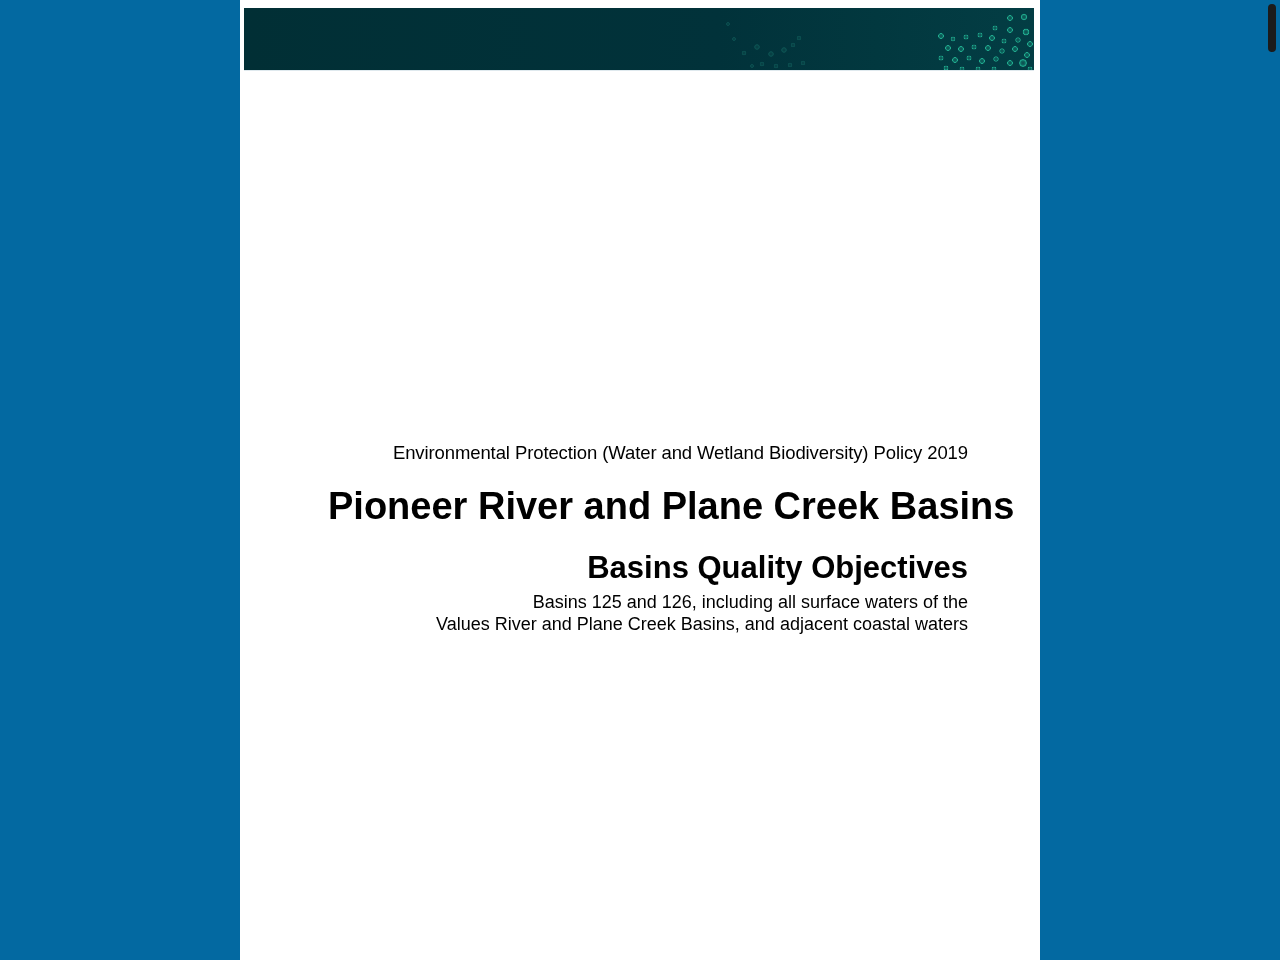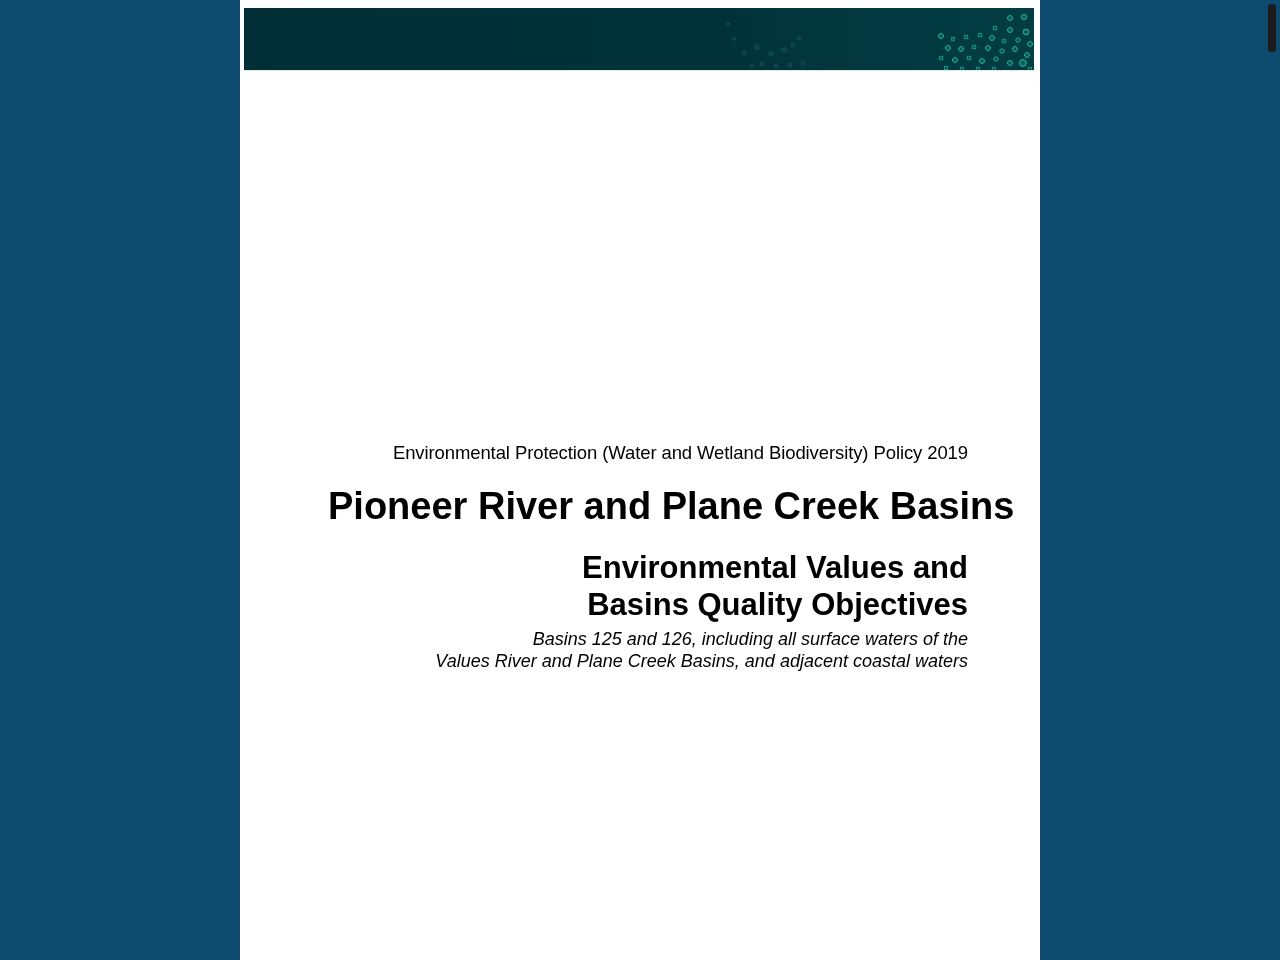--- a/index.html
+++ b/index.html
@@ -8,21 +8,21 @@
       width: 1280px;
       height: 960px;
       overflow: hidden;
       background: #2e2e2e;
       font-family: "Liberation Sans", sans-serif;
     }
     .viewer {
       position: relative;
       width: 1280px;
       height: 960px;
-      background: #0c4a6e;
+      background: #0369a1;
     }
     .page {
       position: absolute;
       left: 240px;
       top: 0;
       width: 800px;
       height: 960px;
       background: #ffffff;
     }
     .banner {
@@ -80,21 +80,20 @@
       display: block;
     }
     .subtitle {
       font-size: 18px;
       line-height: 22px;
       margin: 5px 0 0 0;
       white-space: nowrap;
     }
     .subtitle span {
       display: block;
-      font-style: italic;
     }
     .scroll-region {
       position: absolute;
       right: 0;
       top: 0;
       width: 16px;
       height: 960px;
     }
     .scroll-region .thumb {
       position: absolute;
@@ -179,21 +178,20 @@
           <circle cx="786" cy="61" r="2.5" fill="url(#bub)"></circle>
         </g>
       </svg>
     </div>
     <div class="banner-underline"></div>
 
     <div class="title-block">
       <p class="policy-line">Environmental Protection (Water and Wetland Biodiversity) Policy 2019</p>
       <h1 class="basin-title">Pioneer River and Plane Creek Basins</h1>
       <h2 class="doc-title">
-        <span>Environmental Values and</span>
         <span>Basins Quality Objectives</span>
       </h2>
       <p class="subtitle">
         <span>Basins 125 and 126, including all surface waters of the</span>
         <span>Values River and Plane Creek Basins, and adjacent coastal waters</span>
       </p>
     </div>
   </div>
 
   <div class="scroll-region">

